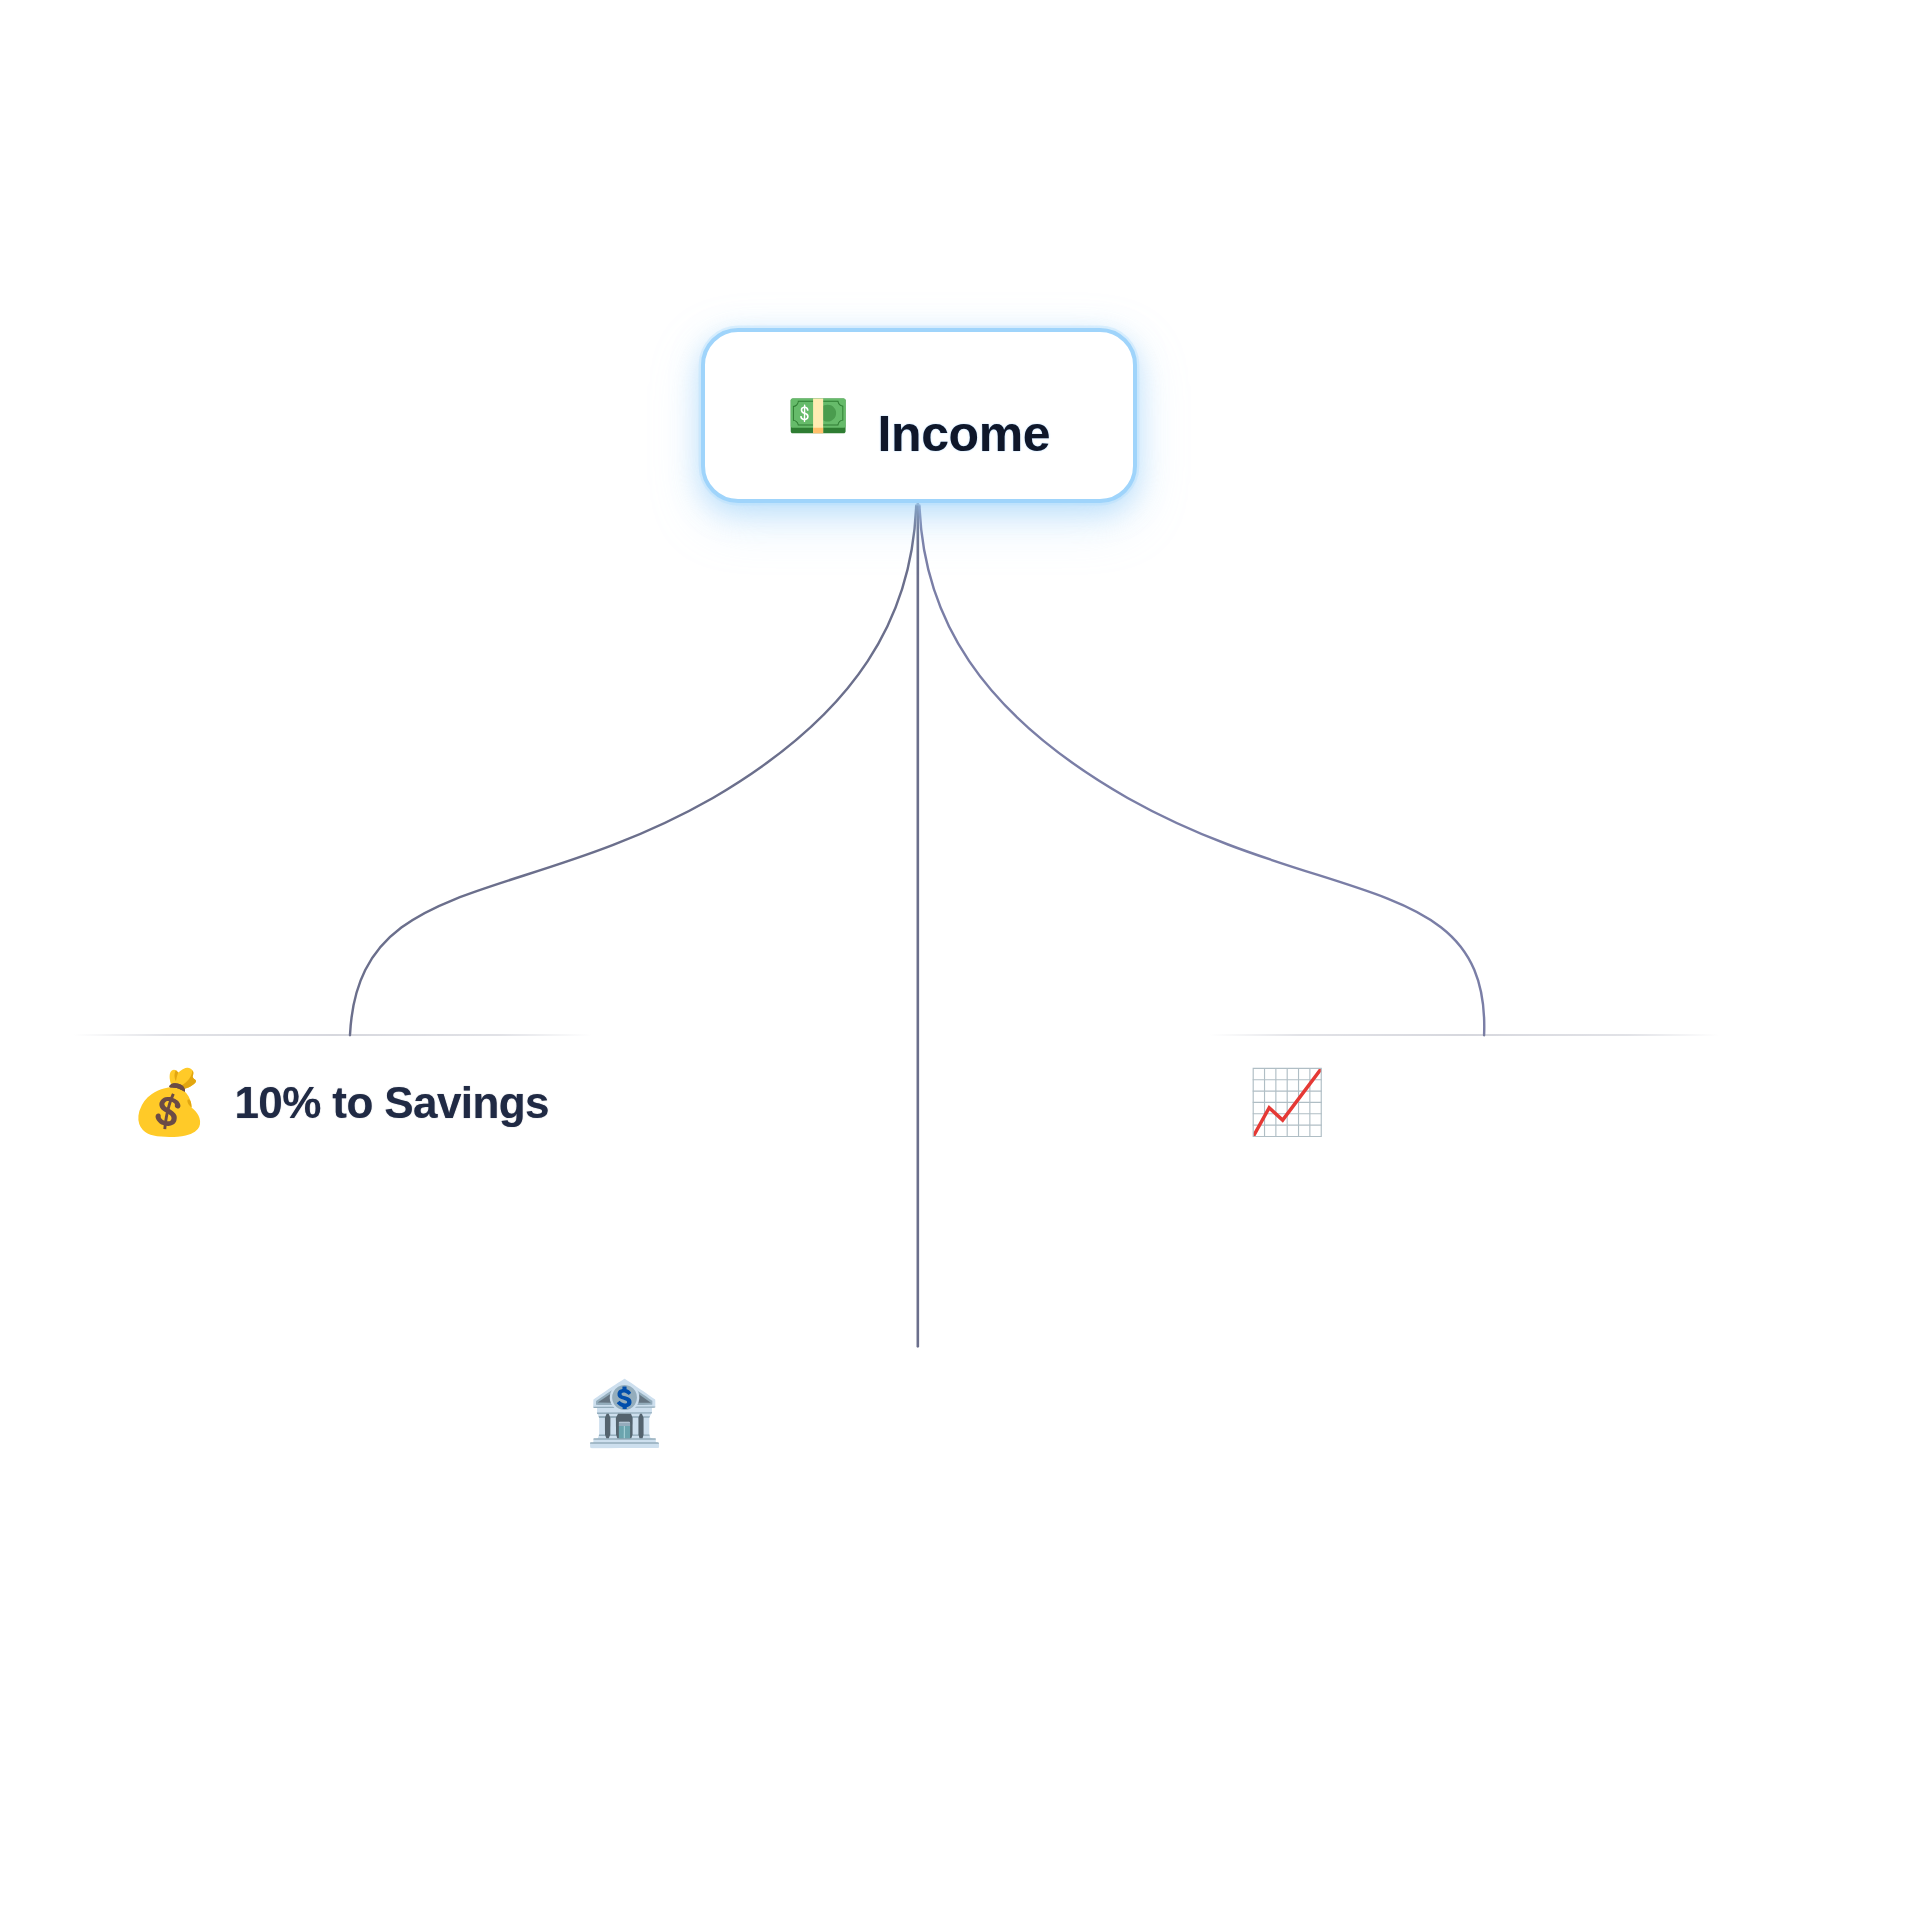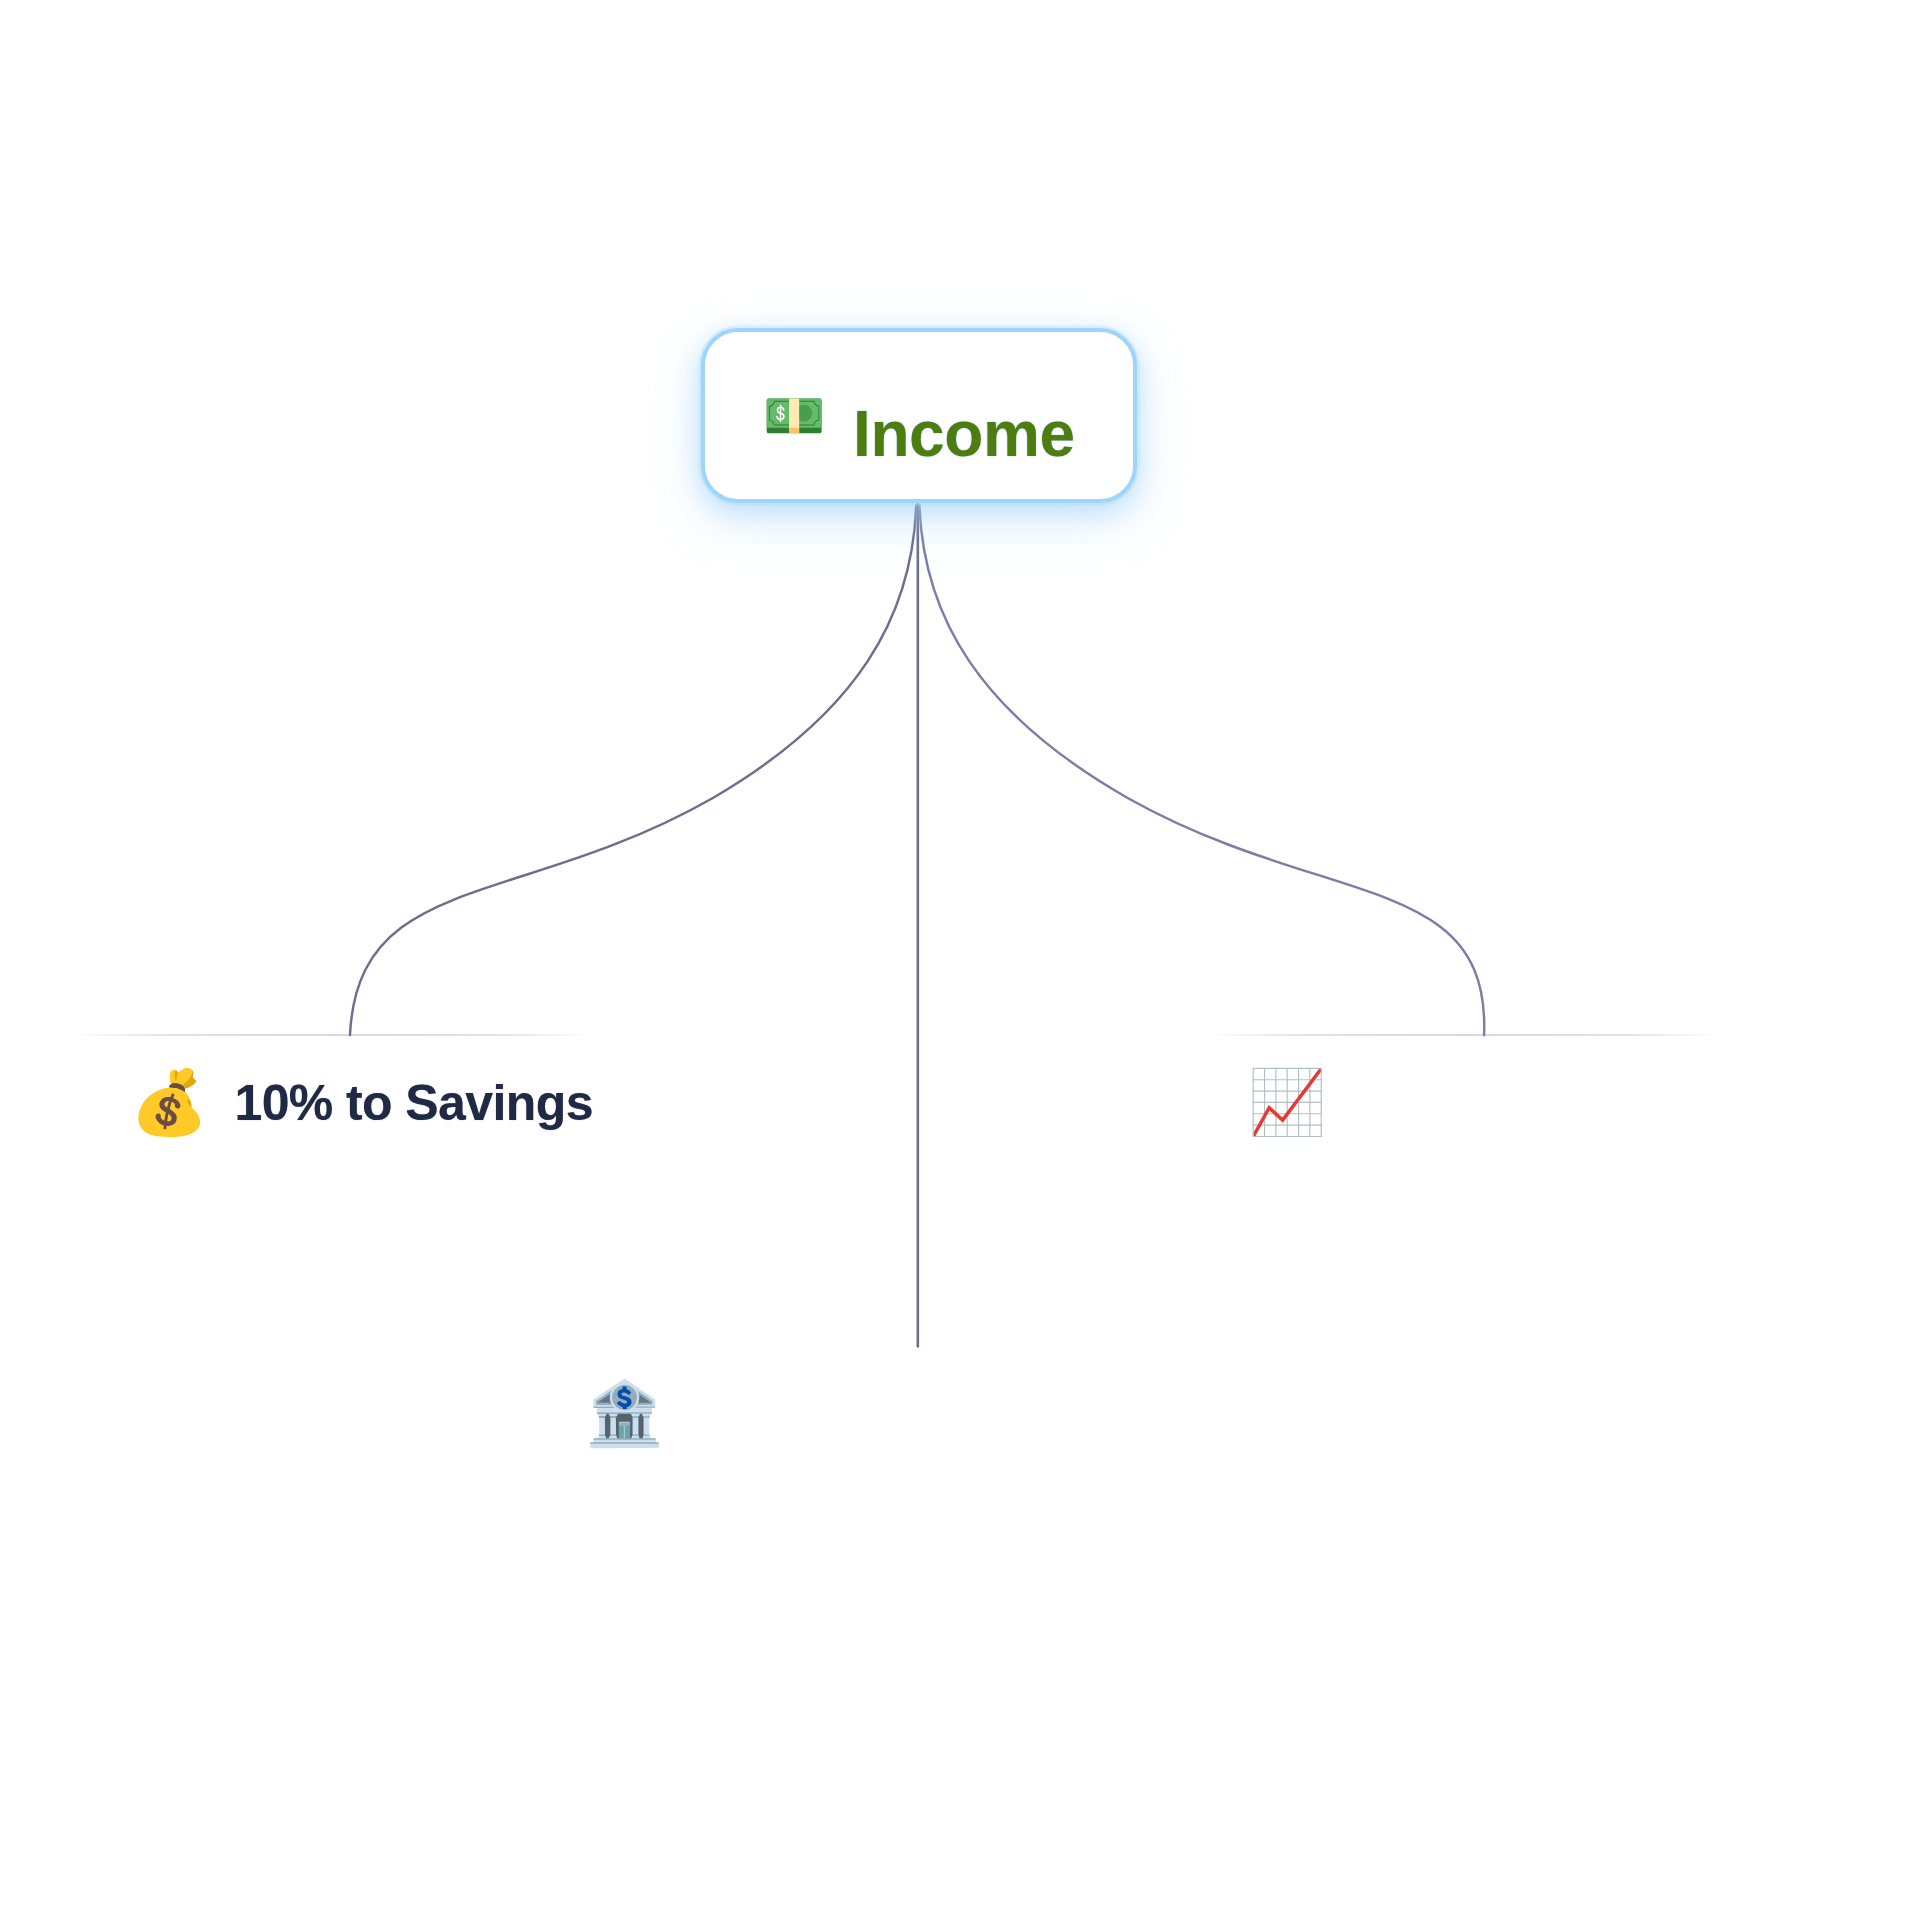--- a/index.html
+++ b/index.html
@@ -51,43 +51,43 @@
     align-items: center;
     justify-content: center;
     gap: 27.5px;
   }
   #income-node .node-emoji {
     font-size: 50px;
     line-height: 1;
     filter: blur(0.2px);
   }
   #income-node .node-label {
-    font-size: 64px;
+    font-size: 50px;
     font-weight: 700;
     letter-spacing: -0.4px;
-    color: #4d7c0f;
+    color: #0f172a;
     text-shadow: 0 0 1.6px rgba(31,142,250,.45);
     margin-top: 36px;
   }
 
   
   .branch {
     position: absolute;
     display: flex;
     align-items: center;
     gap: 26px;
     white-space: nowrap;
   }
   .branch .branch-emoji {
     font-size: 63px;
     line-height: 1;
     filter: blur(0.2px);
   }
   .branch .branch-label {
-    font-size: 50px;
+    font-size: 44px;
     font-weight: 700;
     letter-spacing: -0.6px;
     color: #202a44;
     text-shadow: 0 0 1px rgba(32,42,68,.5);
   }
 
   #branch-savings   { left: 130px;  top: 1071px; }
   #branch-investing { left: 1248px; top: 1071px; }
   #branch-checking  { left: 585px;  top: 1382px; }
 

